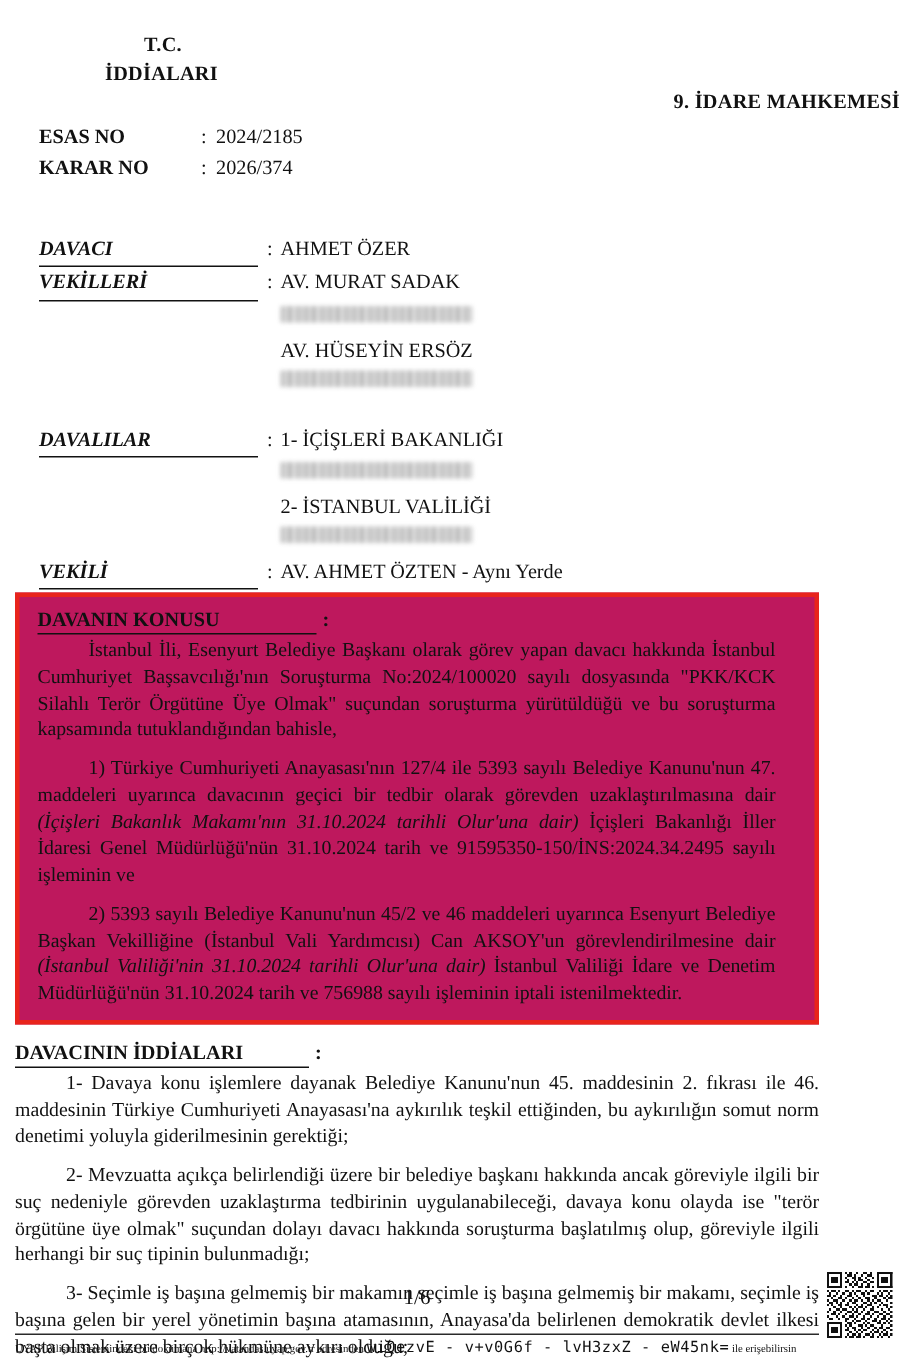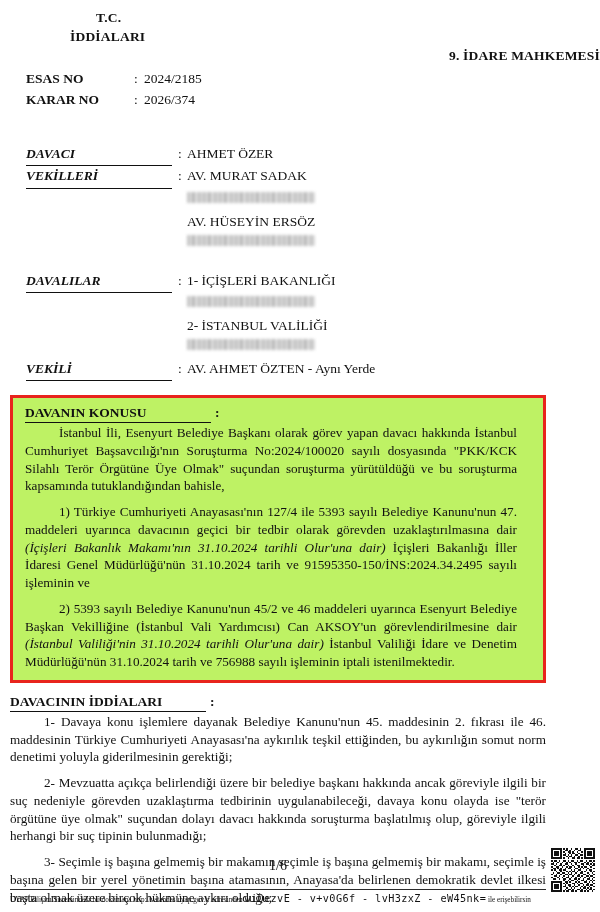--- a/index.html
+++ b/index.html
@@ -21,21 +21,21 @@
     position: relative;
     width: 600px;
     height: 912px;
     box-sizing: border-box;
     padding: 0;
   }
 
   
   .court-header {
     text-align: left;
-    padding-top: 8px;
+    padding-top: 20px;
   }
   .court-line {
     font-weight: bold;
     font-size: 13.5px;
     line-height: 1.42;
     letter-spacing: 0.2px;
   }
   .court-tc      { padding-left: 96px; }
   .court-city    { padding-left: 70px; }
   .court-name    { padding-left: 30px; text-align: right; }
@@ -109,23 +109,23 @@
       #bdbdbd 10px, #bdbdbd 14px,
       #d2d2d2 14px, #d2d2d2 16px
     );
     filter: blur(1.4px);
     opacity: 0.85;
   }
 
   
   .subject-box {
     position: relative;
-    margin: 14px 54px 0 10px;
+    margin: 2px 54px 0 10px;
     border: 3.5px solid #e8241c;
-    background: #bef264;
+    background: #be185d;
     padding: 7px 26px 9px 12px;
     box-sizing: border-box;
   }
   .subject-heading {
     display: flex;
     align-items: baseline;
     font-weight: bold;
     font-size: 13.5px;
     margin-bottom: 1px;
   }

